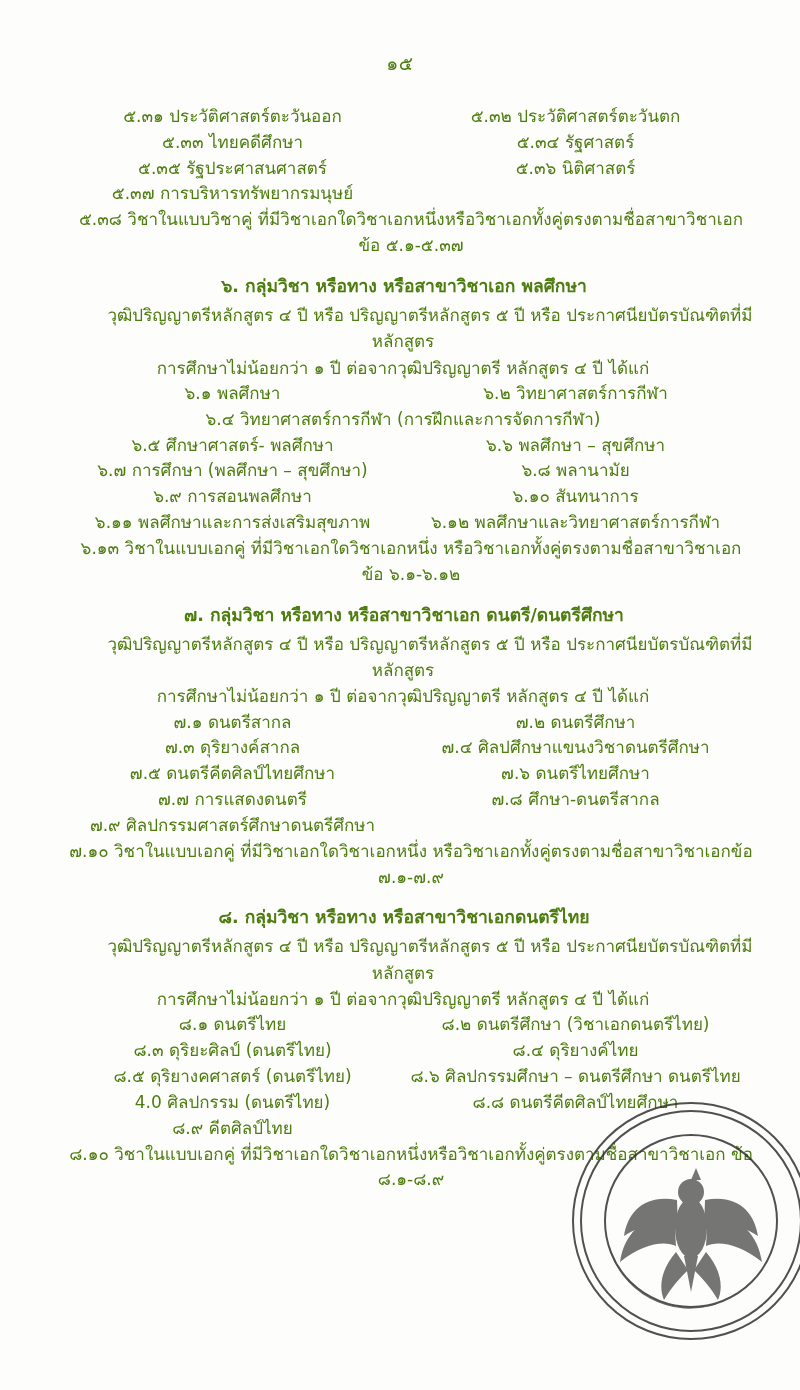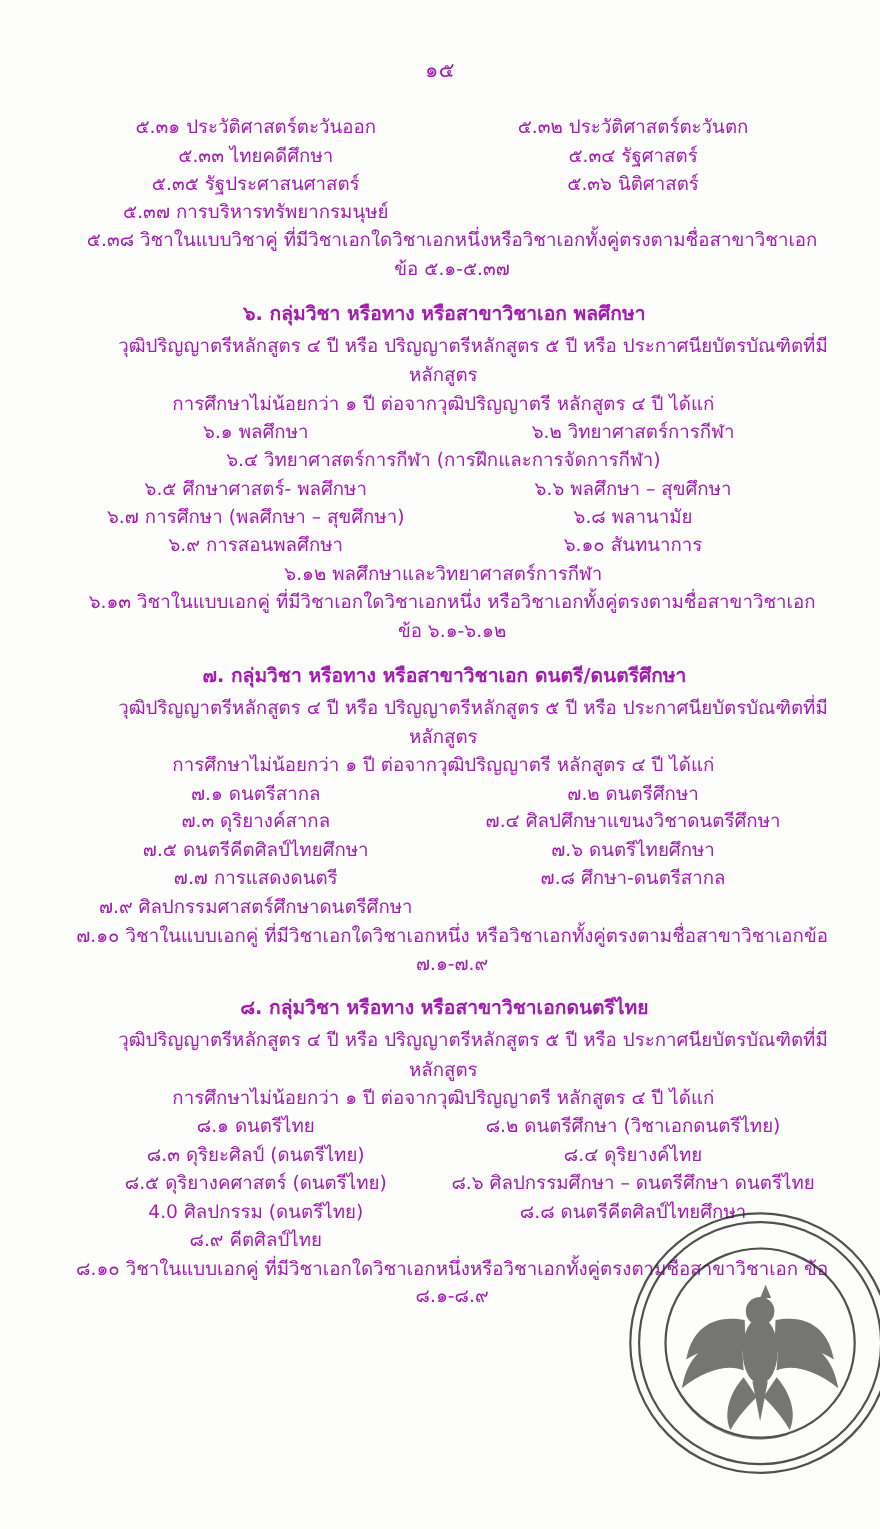--- a/index.html
+++ b/index.html
@@ -7,21 +7,21 @@
     padding: 0;
     background: #ffffff;
   }
   .page {
     position: relative;
     width: 800px;
     height: 1390px;
     margin: 0 auto;
     background: #fdfdfb;
     font-family: "DejaVu Sans", "Liberation Sans", sans-serif;
-    color: #a21caf;
+    color: #4d7c0f;
     overflow: hidden;
   }
   .page-number {
     text-align: center;
     font-size: 19px;
     padding-top: 48px;
     letter-spacing: 0.5px;
   }
   .content {
     padding: 22px 46px 0 52px;
@@ -128,20 +128,21 @@
       </div>
       <div class="row">
         <div class="col-left">๖.๗ การศึกษา (พลศึกษา – สุขศึกษา)</div>
         <div class="col-right">๖.๘ พลานามัย</div>
       </div>
       <div class="row">
         <div class="col-left">๖.๙ การสอนพลศึกษา</div>
         <div class="col-right">๖.๑๐ สันทนาการ</div>
       </div>
       <div class="row">
+        <div class="col-left">๖.๑๑ พลศึกษาและการส่งเสริมสุขภาพ</div>
         <div class="col-right">๖.๑๒ พลศึกษาและวิทยาศาสตร์การกีฬา</div>
       </div>
       <div class="full-line">๖.๑๓ วิชาในแบบเอกคู่ ที่มีวิชาเอกใดวิชาเอกหนึ่ง หรือวิชาเอกทั้งคู่ตรงตามชื่อสาขาวิชาเอก ข้อ ๖.๑-๖.๑๒</div>
     </div>
 
     <div class="group">
       <div class="section-head">๗. กลุ่มวิชา หรือทาง หรือสาขาวิชาเอก ดนตรี/ดนตรีศึกษา</div>
       <div class="para">
         <span class="first">วุฒิปริญญาตรีหลักสูตร ๔ ปี หรือ ปริญญาตรีหลักสูตร ๕ ปี  หรือ ประกาศนียบัตรบัณฑิตที่มีหลักสูตร</span>
         <span class="second">การศึกษาไม่น้อยกว่า ๑ ปี ต่อจากวุฒิปริญญาตรี หลักสูตร ๔ ปี ได้แก่</span>

